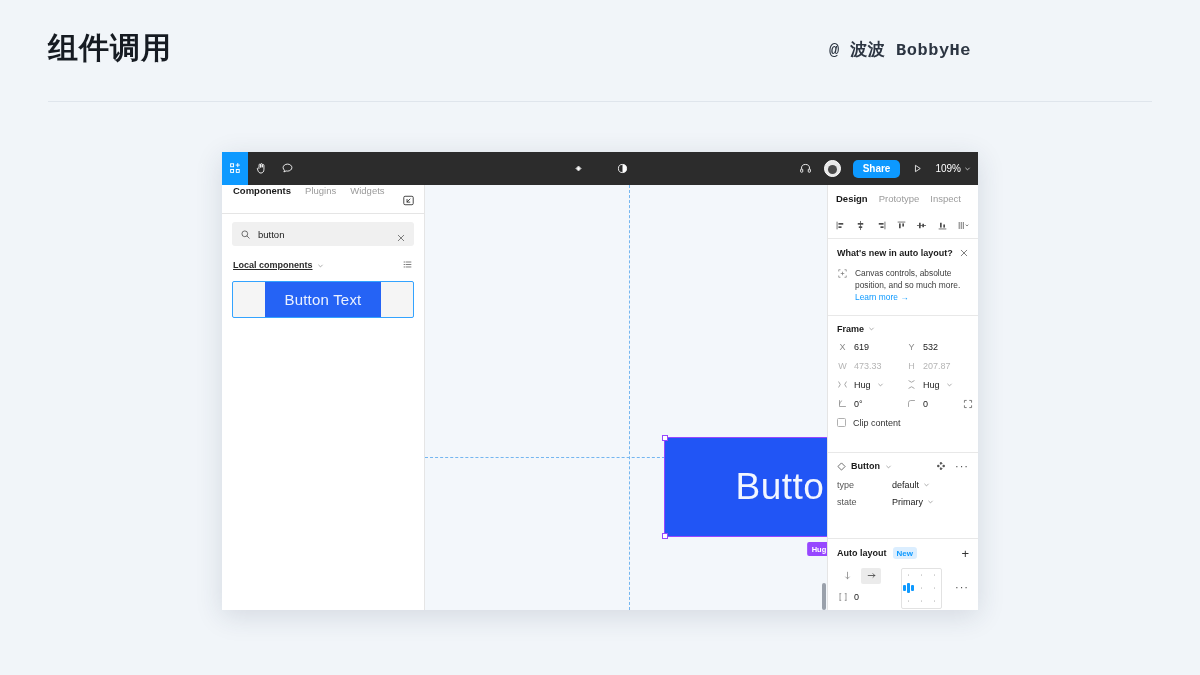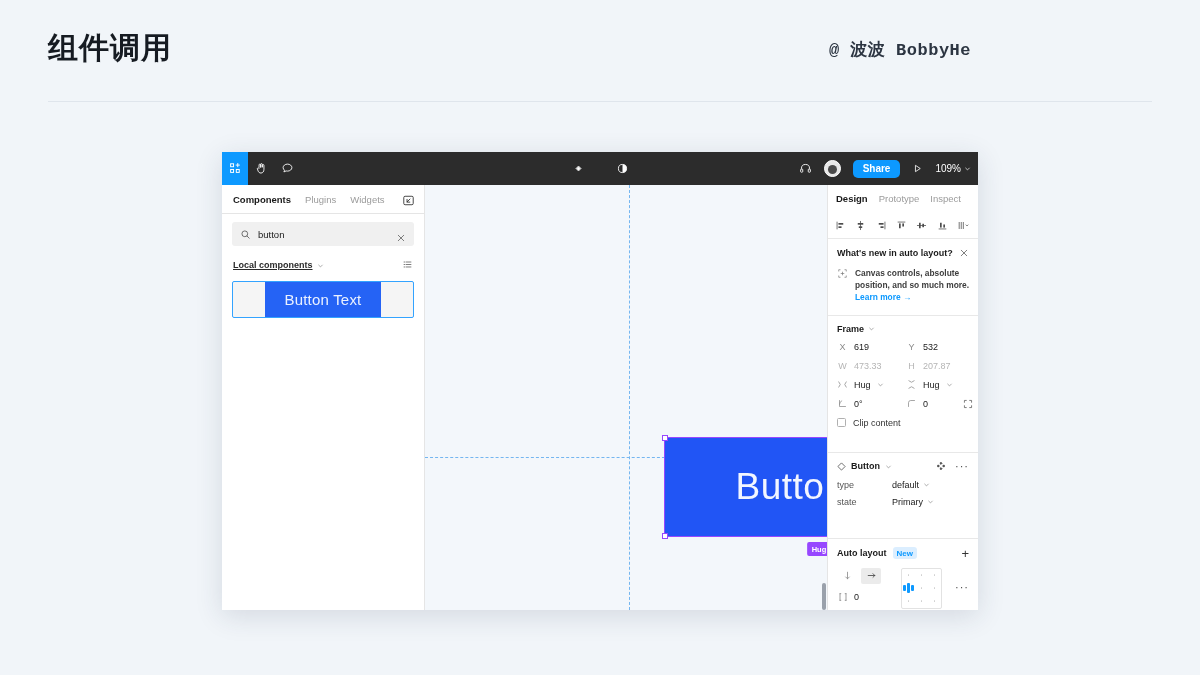--- a/index.html
+++ b/index.html
@@ -77,21 +77,21 @@
     padding: 4px 10px; border-radius: 5px; line-height: 1;
   }
   .tb-zoom { color: #fff; font-size: 10px; display: flex; align-items: center; gap: 3px; }
 
   
   .left-panel {
     position: absolute; left: 0; top: 33px; width: 203px; height: 425px;
     background: #fff; border-right: 1px solid #e5e5e5;
   }
   .lp-tabs {
-    height: 29px; display: flex; align-items: center; gap: 14px;
+    height: 29px; display: flex; gap: 14px;
     padding: 0 11px; border-bottom: 1px solid #e5e5e5; position: relative;
   }
   .lp-tab { font-size: 9.5px; color: #9b9b9b; }
   .lp-tab.active { color: #1a1a1a; font-weight: 700; }
   .lp-collapse {
     position: absolute; right: 9px; top: 8px;
     width: 13px; height: 13px; color: #333;
   }
   .lp-search-wrap { padding: 8px 10px 4px; }
   .lp-search {
@@ -182,21 +182,21 @@
   .align-ic { color: #4a4a4a; display: flex; align-items: center; }
 
   .rp-promo { padding: 9px 9px 11px; border-bottom: 1px solid #e8e8e8; position: relative; }
   .promo-head {
     display: flex; align-items: flex-start; justify-content: space-between;
     font-size: 9px; font-weight: 700; color: #1a1a1a; margin-bottom: 7px;
   }
   .promo-close { color: #444; cursor: pointer; }
   .promo-body { display: flex; gap: 7px; }
   .promo-ic { flex: 0 0 auto; color: #777; margin-top: 1px; }
-  .promo-text { font-size: 8.4px; line-height: 1.45; color: #3d3d3d; font-weight: bold; }
+  .promo-text { font-size: 8.4px; line-height: 1.45; color: #3d3d3d; }
   .promo-link { color: #0d99ff; display: block; }
 
   .rp-sec { padding: 8px 9px 24px; border-bottom: 1px solid #e8e8e8; }
   .sec-title {
     font-size: 9px; font-weight: 700; color: #1a1a1a;
     display: flex; align-items: center; gap: 4px; margin-bottom: 8px;
   }
   .grid2 { display: grid; grid-template-columns: 1fr 1fr; gap: 9px 6px; }
   .fld { display: flex; align-items: center; gap: 6px; font-size: 9px; }
   .fld-ic { color: #8a8a8a; width: 11px; display: flex; align-items: center; justify-content: center; flex: 0 0 11px; }

